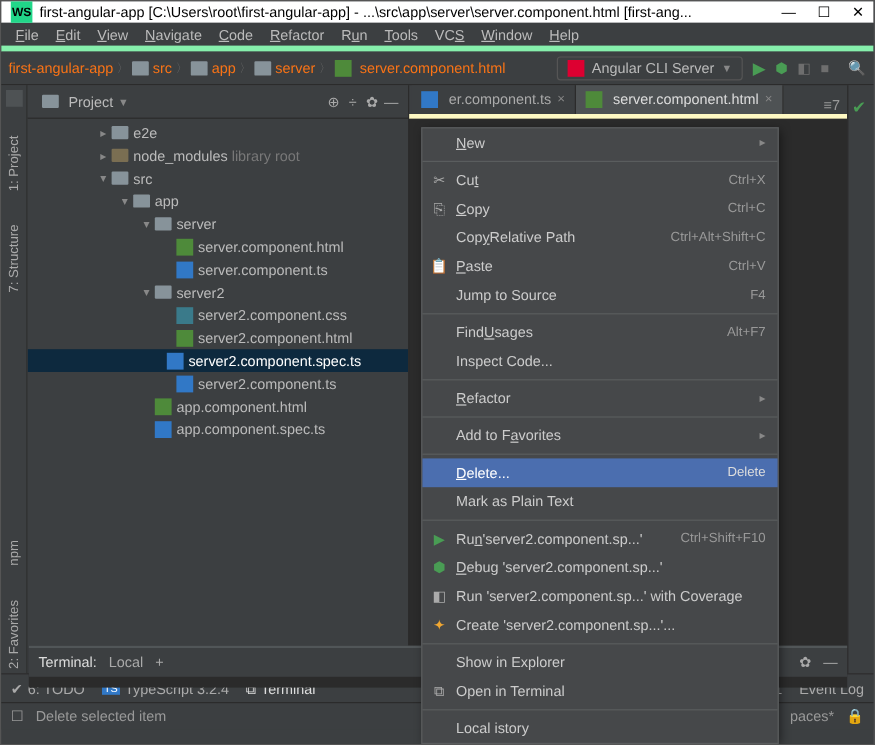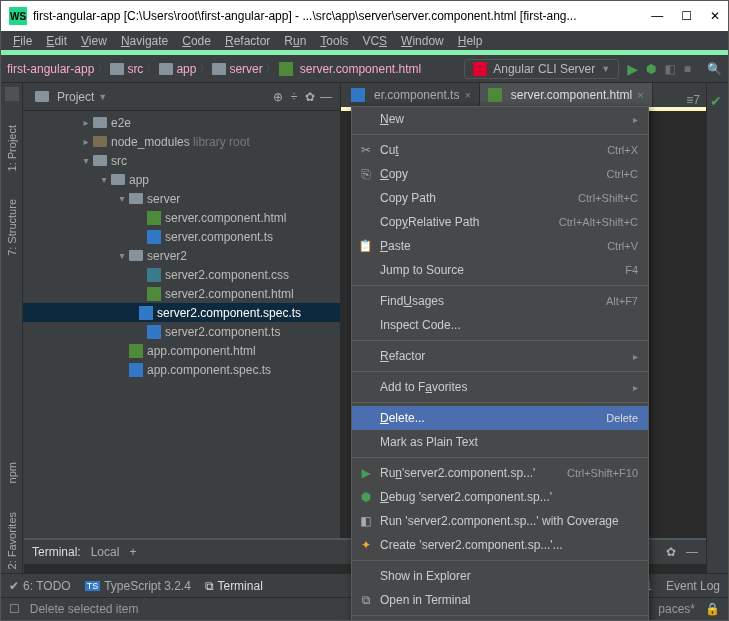--- a/index.html
+++ b/index.html
@@ -1,26 +1,26 @@
 <!DOCTYPE html>
 <html><head>
 <meta charset="utf-8">
 <style>
 *{margin:0;padding:0;box-sizing:border-box;font-family:"Segoe UI",Arial,sans-serif;font-size:12px;user-select:none}
 body{background:#3c3f41;color:#bbb;width:729px;height:621px;overflow:hidden;position:relative;border:1px solid #555}
-.titlebar{height:30px;background:#fff;display:flex;align-items:center;padding:0 8px;color:#000}
+.titlebar{height:18px;background:#fff;display:flex;align-items:center;padding:0 8px;color:#000}
 .titlebar .ws{width:18px;height:18px;background:#21d789;color:#000;font-size:10px;font-weight:bold;display:flex;align-items:center;justify-content:center;margin-right:6px}
 .titlebar .title{flex:1;font-size:12px;white-space:nowrap;overflow:hidden}
 .titlebar .winbtns{display:flex;gap:18px;font-size:13px}
 .menubar{height:24px;background:#3c3f41;display:flex;align-items:center;padding:0 6px;gap:2px;border-bottom:5px solid #86efac}
 .menubar span{padding:2px 6px;color:#bbb}
 .menubar span u{text-decoration:underline}
 .navbar{height:28px;background:#3c3f41;display:flex;align-items:center;padding:0 6px;border-bottom:1px solid #2b2b2b}
 .crumbs{display:flex;align-items:center;gap:3px;flex:1}
-.crumb{display:flex;align-items:center;gap:3px;color:#f9a8d4}
+.crumb{display:flex;align-items:center;gap:3px;color:#f97316}
 .crumb .ficon{width:14px;height:12px;background:#87939a;border-radius:1px}
 .chev{color:#666;font-size:10px}
 .rcfg{display:flex;align-items:center;gap:6px;padding:2px 8px;border:1px solid #555;border-radius:3px;margin-right:8px}
 .rcfg .aicon{width:14px;height:14px;background:#dd0031}
 .rcfg .dd{color:#888;font-size:9px}
 .runbtns{display:flex;gap:8px;align-items:center}
 .play{color:#499c54;font-size:14px}
 .bug{color:#499c54}
 .grey{color:#6e6e6e}
 .search{color:#aaa;margin-left:8px}
@@ -281,24 +281,20 @@
   <span class="sflex"></span>
   <span>paces*</span>
   <span>🔒</span>
 </div>
 
 <div class="ctxwrap">
   <div class="ctxrow"><u>N</u>ew<span class="sub">▸</span></div>
   <div class="ctxsep"></div>
   <div class="ctxrow"><span class="cicon">✂</span>Cu<u>t</u><span class="sc">Ctrl+X</span></div>
   <div class="ctxrow"><span class="cicon">⎘</span><u>C</u>opy<span class="sc">Ctrl+C</span></div>
-  <div class="ctxrow">
-      <span>Copy Path</span>
-      <span class="sc">Ctrl+Shift+C</span>
-    </div>
   <div class="ctxrow">Cop<u>y</u> Relative Path<span class="sc">Ctrl+Alt+Shift+C</span></div>
   <div class="ctxrow"><span class="cicon">📋</span><u>P</u>aste<span class="sc">Ctrl+V</span></div>
   <div class="ctxrow">
       <span>Jump to Source</span>
       <span class="sc">F4</span>
     </div>
   <div class="ctxsep"></div>
   <div class="ctxrow">Find <u>U</u>sages<span class="sc">Alt+F7</span></div>
   <div class="ctxrow">Inspect Code...</div>
   <div class="ctxsep"></div>

